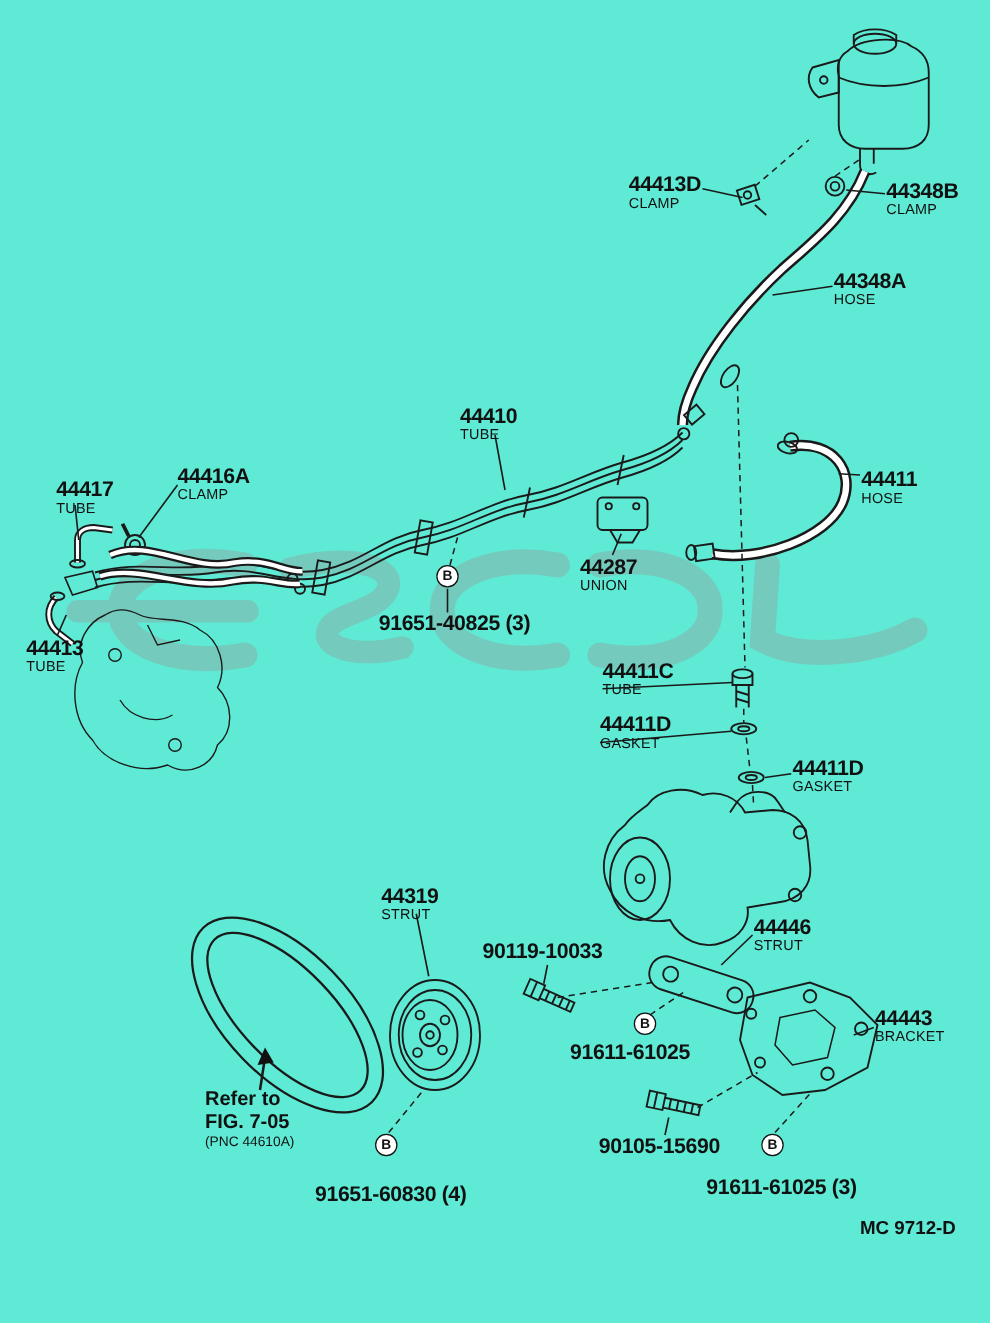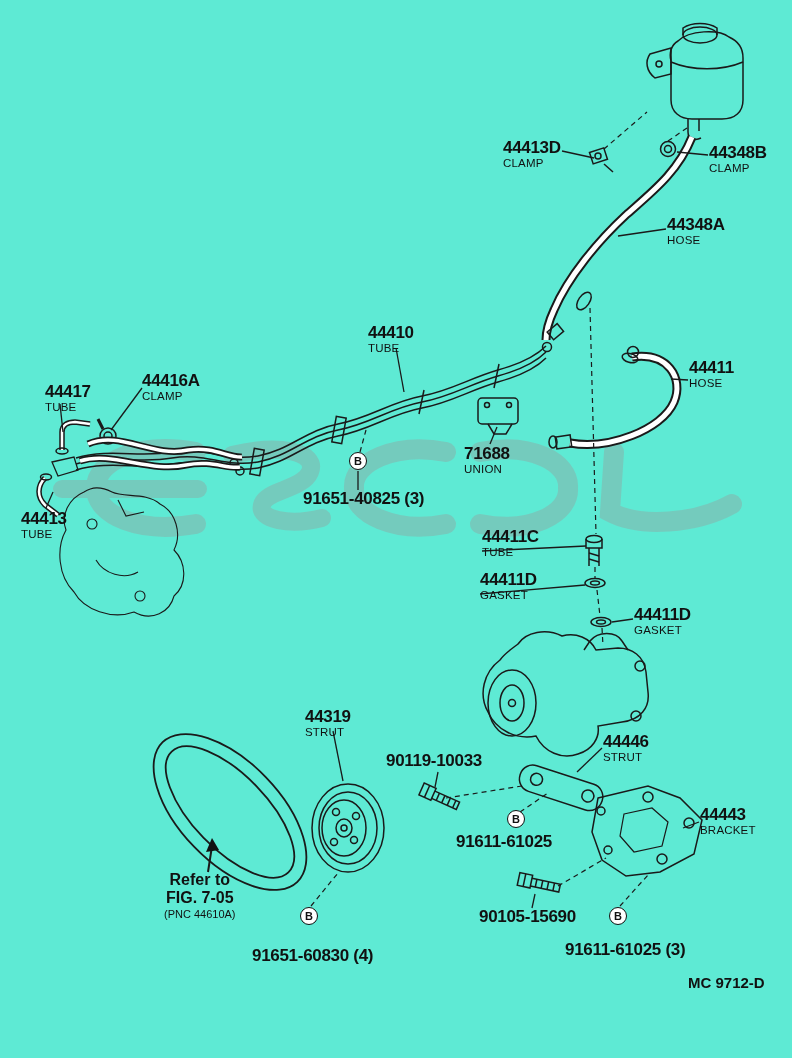--- a/index.html
+++ b/index.html
@@ -10,21 +10,21 @@
   }
   svg.art { position:absolute; left:0; top:0; width:792px; height:1058px; }
   .lbl { position:absolute; line-height:1.05; white-space:nowrap; }
   .pn { font-size:17px; font-weight:bold; letter-spacing:-0.3px; color:#111; }
   .pd { font-size:11.5px; font-weight:normal; letter-spacing:0.2px; color:#111; }
   .callout {
     position:absolute; width:18px; height:18px; border:1.7px solid #111;
     border-radius:50%; display:flex; align-items:center; justify-content:center;
     font-size:11px; font-weight:bold; background:#fff;
   }
-  .refnote { position:absolute; line-height:1.15; white-space:nowrap;text-align:center; }
+  .refnote { position:absolute; line-height:1.15; white-space:nowrap; }
   .rn1 { font-size:16px; font-weight:bold; }
   .rn2 { font-size:11px; font-weight:normal; }
   .footer { position:absolute; font-size:15px; font-weight:bold; white-space:nowrap; }
 </style>
 </head>
 <body>
 
 <div class="stage">
 
   <svg class="art" viewBox="0 0 792 1058">
@@ -255,26 +255,26 @@
     <div class="pd">TUBE</div>
   </div>
   <div class="lbl" style="left:142px;top:372px">
     <div class="pn">44416A</div>
     <div class="pd">CLAMP</div>
   </div>
   <div class="lbl" style="left:45px;top:383px">
     <div class="pn">44417</div>
     <div class="pd">TUBE</div>
   </div>
-  <div class="lbl" style="left:689px;top:359px">
+  <div class="lbl" style="left:689px;top:375px">
     <div class="pn">44411</div>
     <div class="pd">HOSE</div>
   </div>
   <div class="lbl" style="left:464px;top:445px">
-    <div class="pn">71688</div>
+    <div class="pn">44287</div>
     <div class="pd">UNION</div>
   </div>
   <div class="lbl" style="left:303px;top:490px">
     <div class="pn">91651-40825 (3)</div>
   </div>
   <div class="lbl" style="left:21px;top:510px">
     <div class="pn">44413</div>
     <div class="pd">TUBE</div>
   </div>
   <div class="lbl" style="left:482px;top:528px">

